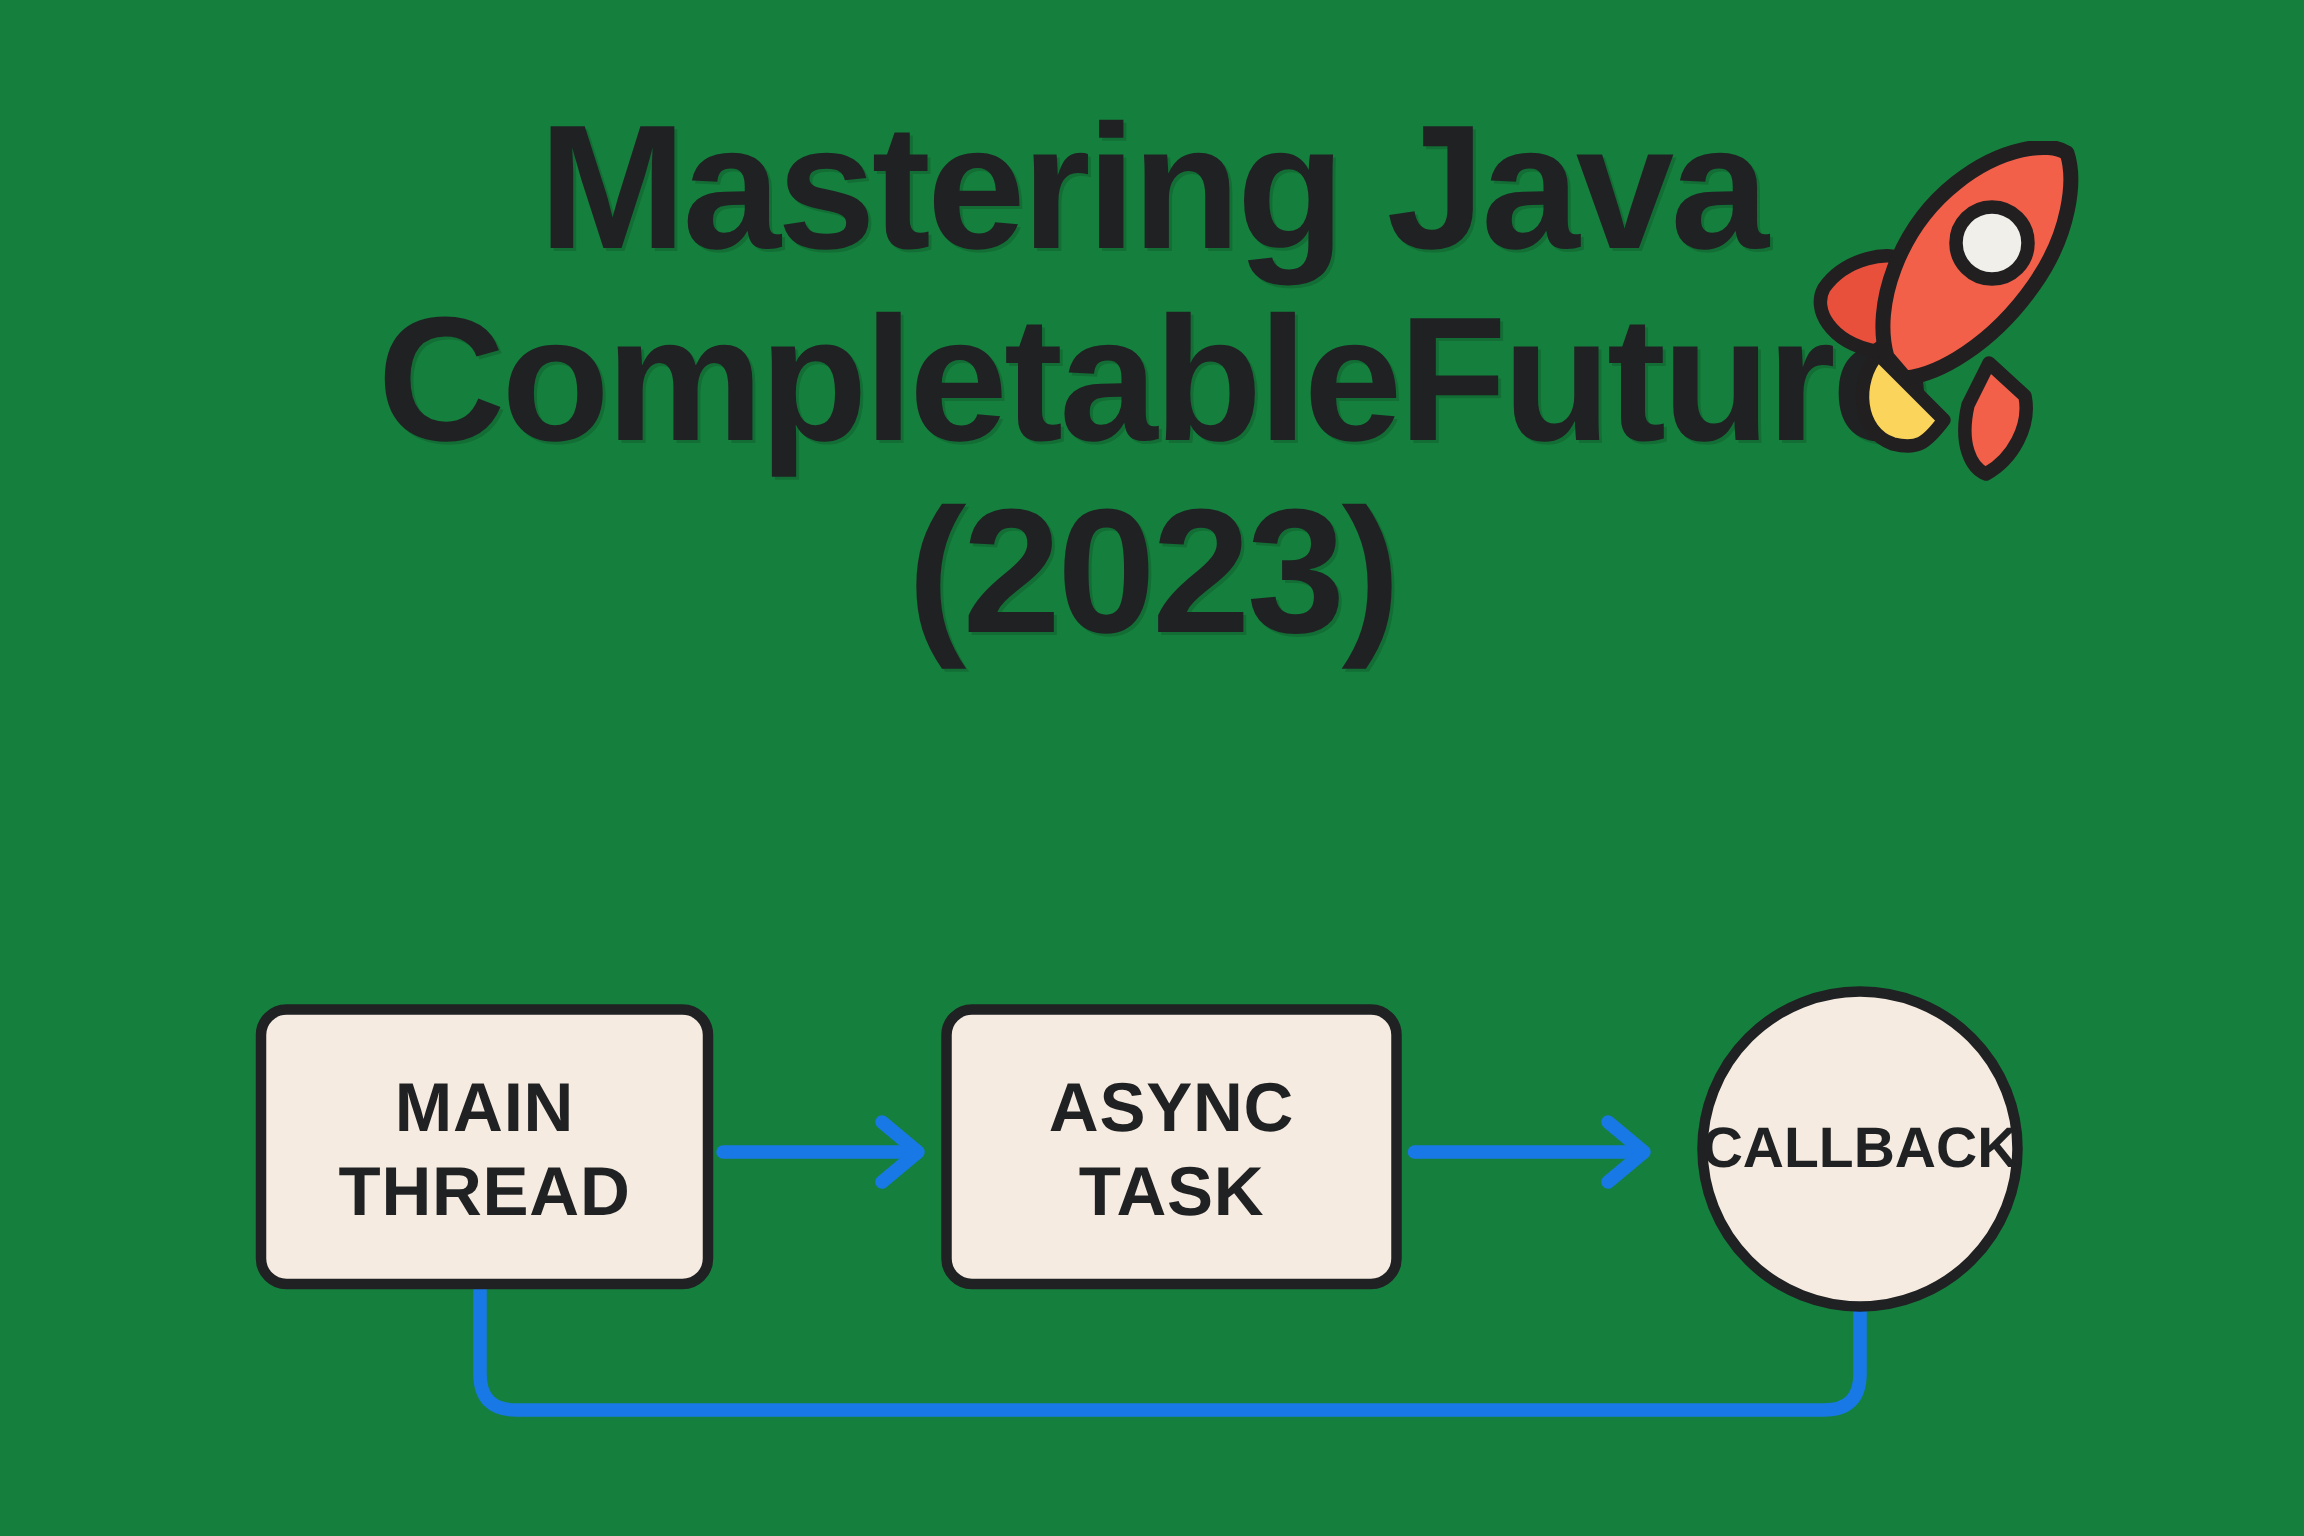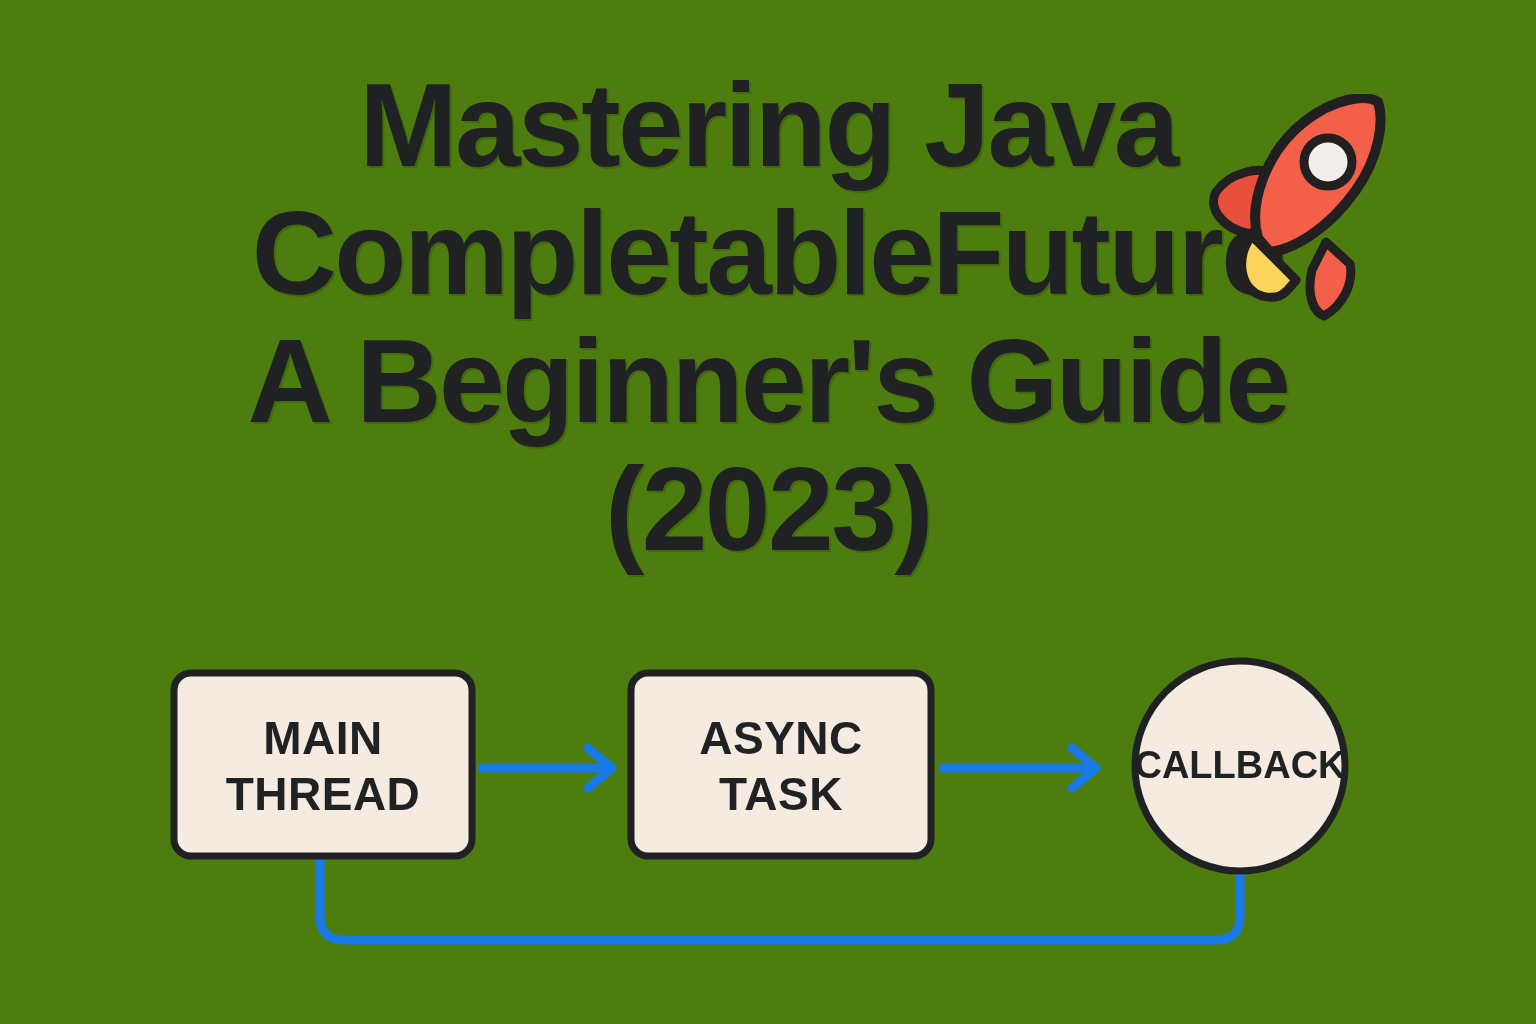--- a/index.html
+++ b/index.html
@@ -10,21 +10,21 @@
     width: 1536px;
     height: 1024px;
     background: #F6EBE1;
     font-family: "Liberation Sans", sans-serif;
     overflow: hidden;
   }
   #stage {
     position: relative;
     width: 1536px;
     height: 1024px;
-    background: #4d7c0f;
+    background: #15803d;
   }
 
   
   #title-block {
     position: absolute;
     left: 0;
     top: 66px;
     width: 1536px;
     text-align: center;
     line-height: 1.0;
@@ -85,21 +85,20 @@
   }
 </style>
 </head>
 <body>
 
 <div id="stage">
 
   <div id="title-block">
     <span class="title-line">Mastering Java</span>
     <span class="title-line" id="title-line-2">CompletableFuture</span>
-    <span class="title-line">A Beginner's Guide</span>
     <span class="title-line">(2023)</span>
   </div>
 
   <div id="rocket-wrap">
     <svg width="200" height="240" viewBox="0 0 200 240" xmlns="http://www.w3.org/2000/svg">
       <g transform="translate(4,6)">
 
         <path d="M62 196 C38 188 36 154 52 136 L96 180 C84 196 78 200 62 196 Z" fill="#FBD45B" stroke="#221F20" stroke-width="9" stroke-linejoin="round"></path>
 
         <path d="M50 134 C20 128 8 106 16 92 C30 72 60 66 72 74 L98 100 Z" fill="#E8503C" stroke="#221F20" stroke-width="9" stroke-linejoin="round"></path>

